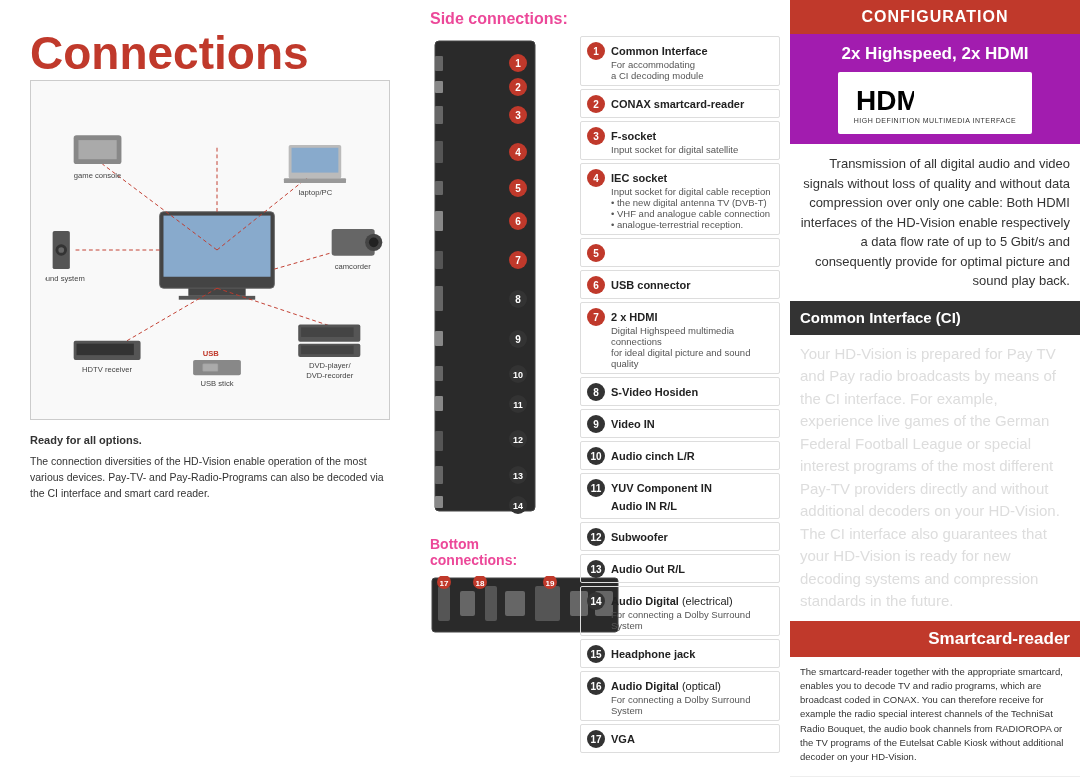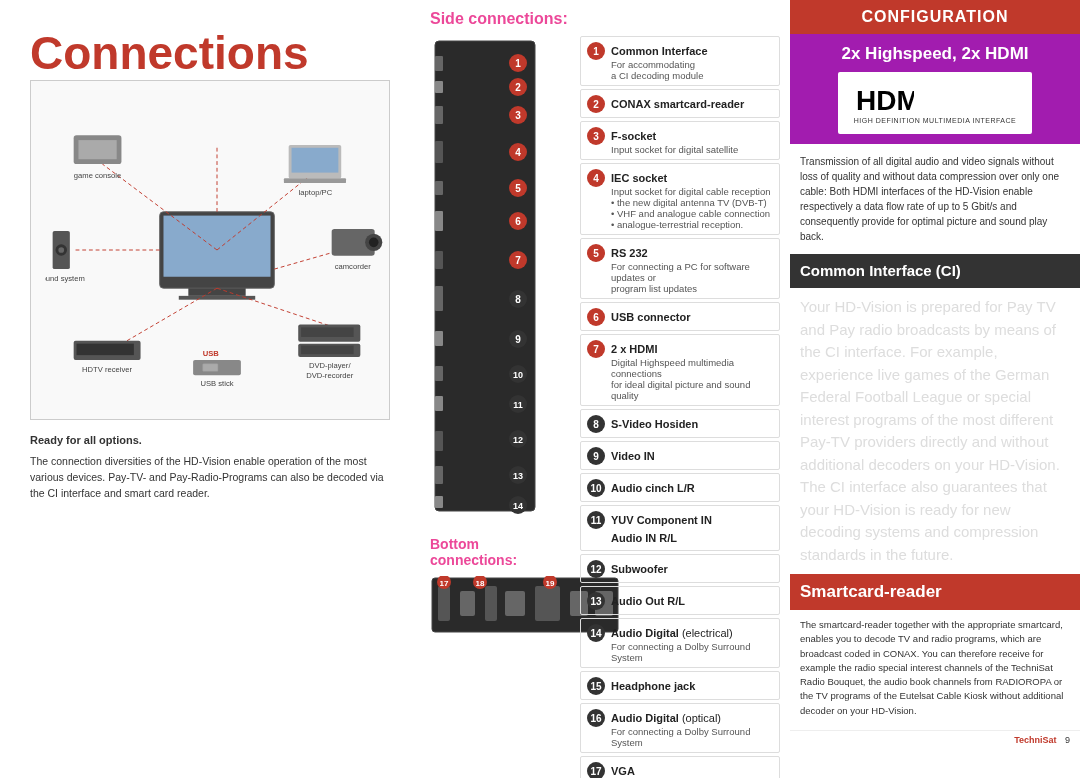--- a/index.html
+++ b/index.html
@@ -143,24 +143,25 @@
     .hdmi-logo-sub {
       font-size: 7px;
       color: #333;
       text-align: center;
       letter-spacing: 0.5px;
       margin-top: 3px;
       text-transform: uppercase;
     }
 
     .config-text {
-      font-size: 10px;
+      font-size: 13px;
       color: #333;
       line-height: 1.5;
       padding: 10px;
+      text-align: right;
     }
 
     .common-interface-box {
       background: #333;
       color: #fff;
       padding: 8px 10px;
     }
 
     .common-interface-title {
       font-size: 15px;
@@ -171,20 +172,21 @@
       font-size: 15px;
       color: #ddd;
       line-height: 1.5;
       padding: 8px 10px;
     }
 
     .smartcard-box {
       background: #c0392b;
       color: #fff;
       padding: 8px 10px;
+      text-align: right;
     }
 
     .smartcard-title {
       font-size: 17px;
       font-weight: bold;
     }
 
     .smartcard-text {
       font-size: 9.5px;
       color: #333;
@@ -420,21 +422,20 @@
           <div class="conn-text"><strong>F-socket</strong><small>Input socket for digital satellite</small></div>
         </div>
 
         <div class="conn-item-box">
           <div class="conn-number">4</div>
           <div class="conn-text"><strong>IEC socket</strong><small>Input socket for digital cable reception<br>• the new digital antenna TV (DVB-T)<br>• VHF and analogue cable connection<br>• analogue-terrestrial reception.</small></div>
         </div>
 
         <div class="conn-item-box">
           <div class="conn-number">5</div>
-          <div class="conn-text"><strong>RS 232</strong><small>For connecting a PC for software updates or<br>program list updates</small></div>
         </div>
 
         <div class="conn-item-box">
           <div class="conn-number">6</div>
           <div class="conn-text"><strong>USB connector</strong></div>
         </div>
 
         <div class="conn-item-box">
           <div class="conn-number">7</div>
           <div class="conn-text"><strong>2 x HDMI</strong><small>Digital Highspeed multimedia connections<br>for ideal digital picture and sound quality</small></div>

